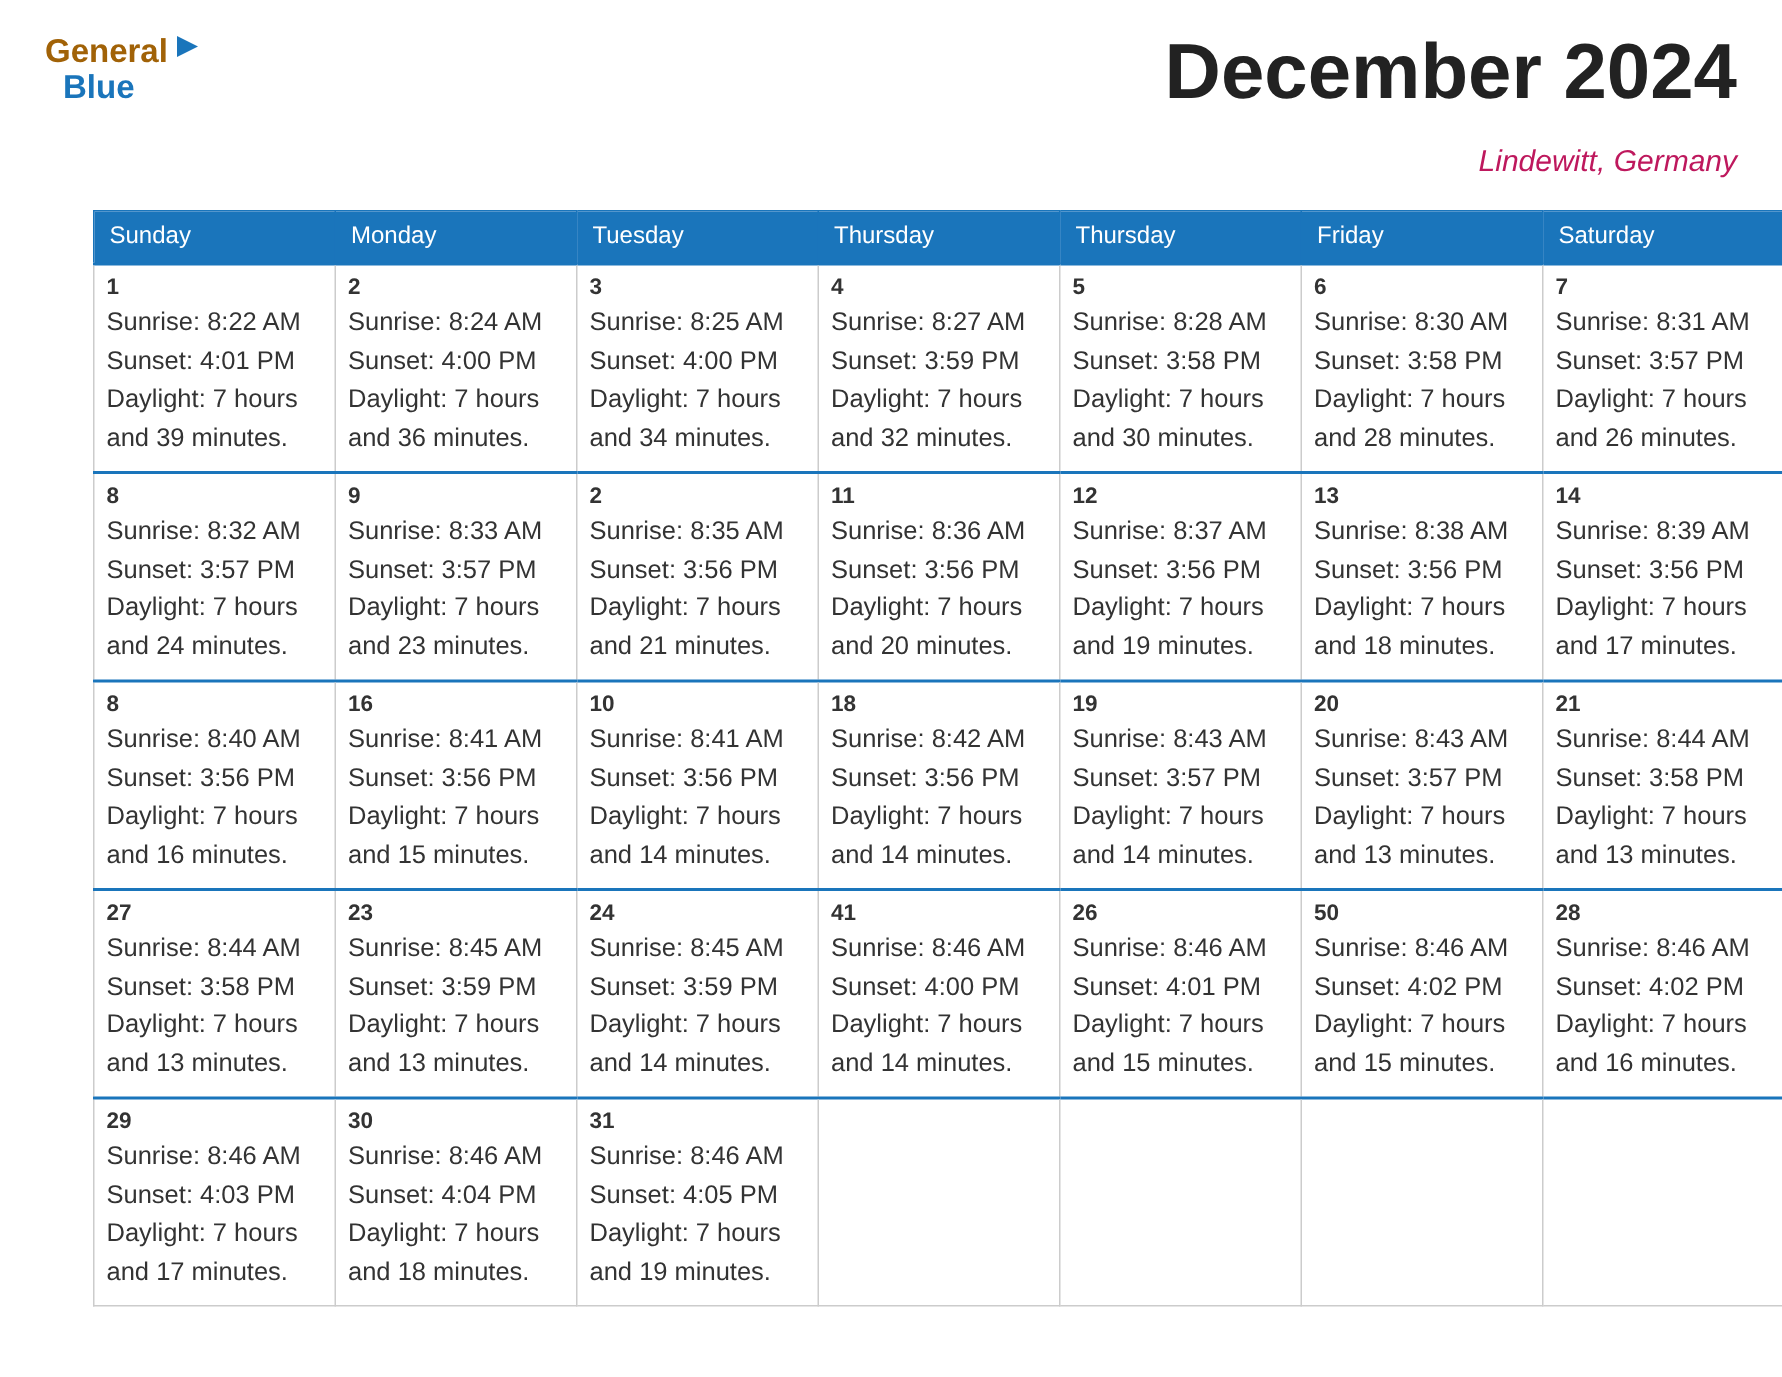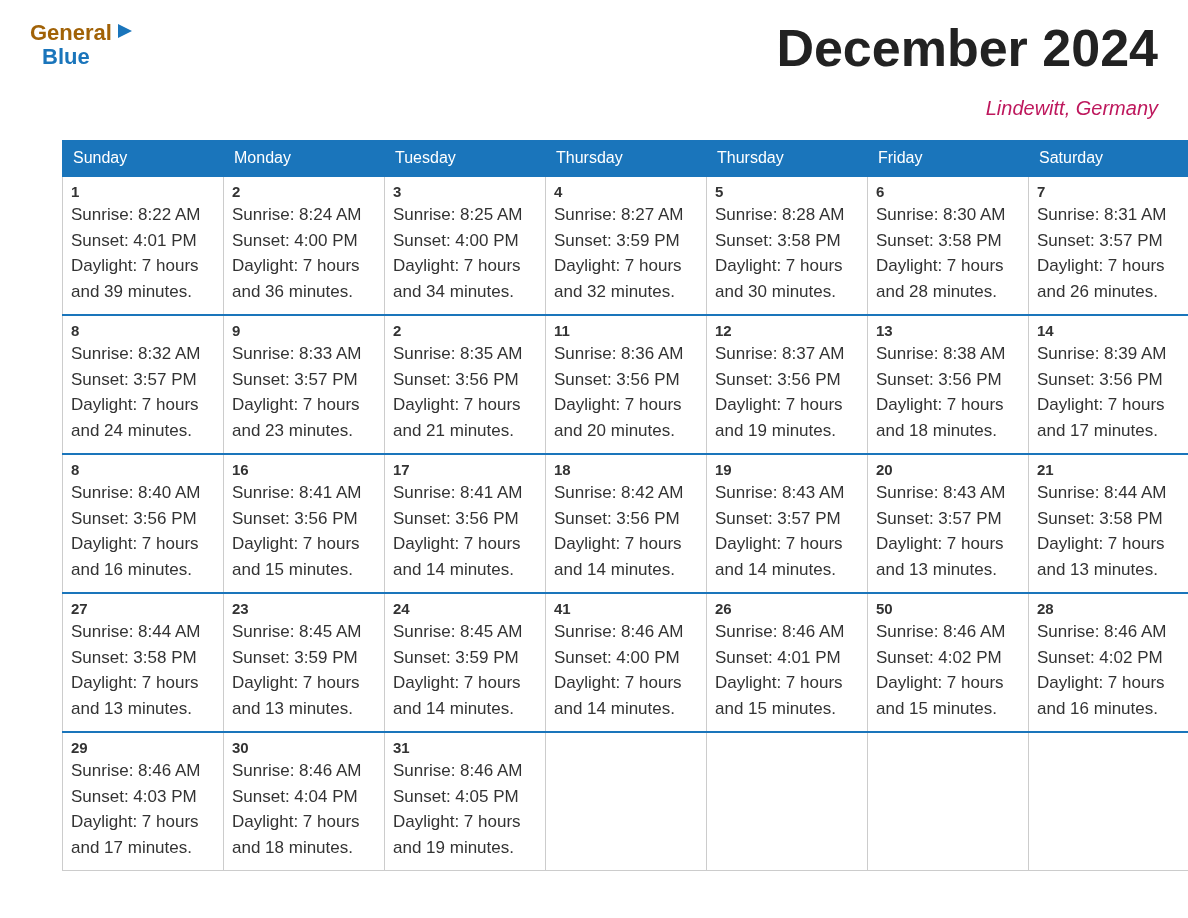--- a/index.html
+++ b/index.html
@@ -274,21 +274,21 @@
         <td>
         <span class="day-num">16</span>
         <div class="day-info">
           Sunrise: 8:41 AM<br>
           Sunset: 3:56 PM<br>
           Daylight: 7 hours<br>
           and 15 minutes.
         </div>
       </td>
         <td>
-        <span class="day-num">17</span>
+        <span class="day-num">10</span>
         <div class="day-info">
           Sunrise: 8:41 AM<br>
           Sunset: 3:56 PM<br>
           Daylight: 7 hours<br>
           and 14 minutes.
         </div>
       </td>
         <td>
         <span class="day-num">18</span>
         <div class="day-info">

